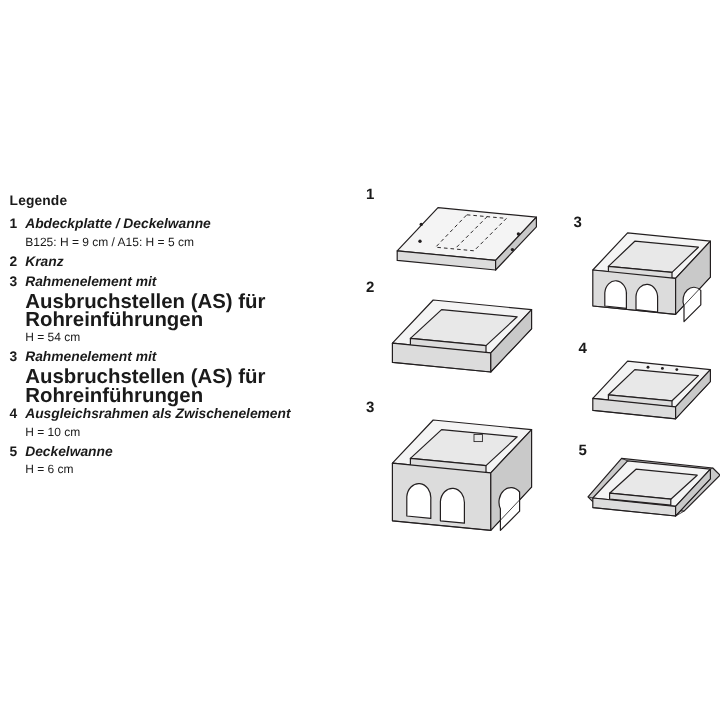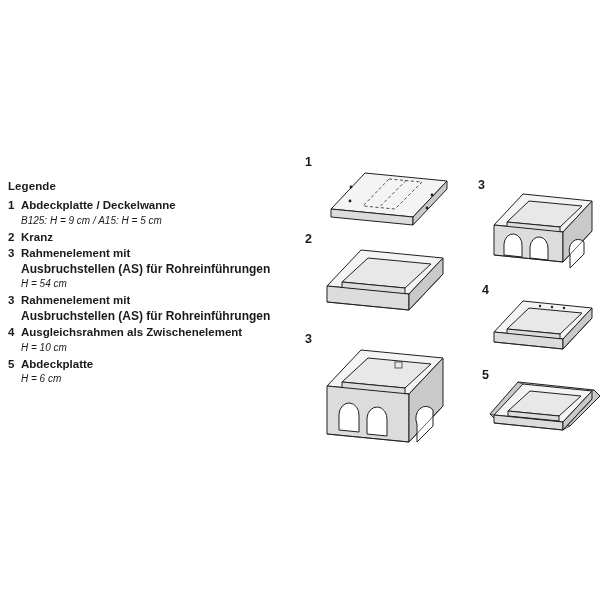--- a/index.html
+++ b/index.html
@@ -13,21 +13,21 @@
     font-family: "Liberation Sans", sans-serif;
     color: #1a1a1a;
     position: relative;
     overflow: hidden;
   }
 
   
   #legend {
     position: absolute;
     left: 8px;
-    top: 180px;
+    top: 162px;
     width: 270px;
   }
   .legend-title {
     font-size: 11.5px;
     font-weight: bold;
     margin-bottom: 6px;
     letter-spacing: .1px;
   }
   .legend-entry {
     margin-bottom: 1px;
@@ -37,35 +37,35 @@
     font-weight: bold;
     line-height: 15.5px;
     display: flex;
     gap: 5px;
   }
   .legend-num {
     min-width: 8px;
   }
   .legend-label-wrap {
     display: block;
+    font-style: italic;
   }
   .legend-line2 {
-    font-size: 12px;
+    font-size: 17px;
     font-weight: bold;
     line-height: 15.5px;
     padding-left: 13px;
   }
   .legend-sub {
     font-size: 10px;
     font-weight: normal;
     line-height: 14px;
     padding-left: 13px;
     color: #1a1a1a;
     margin-bottom: 2px;
-    font-style: italic;
   }
 
   
   .figure {
     position: absolute;
   }
   .fig-num {
     position: absolute;
     font-size: 12.5px;
     font-weight: bold;
@@ -123,21 +123,21 @@
     <div class="legend-main">
       <span class="legend-num">4</span>
       <span class="legend-label-wrap">Ausgleichsrahmen als Zwischenelement</span>
     </div>
     <div class="legend-sub">H = 10 cm</div>
   </div>
 
   <div class="legend-entry">
     <div class="legend-main">
       <span class="legend-num">5</span>
-      <span class="legend-label-wrap">Abdeckplatte</span>
+      <span class="legend-label-wrap">Deckelwanne</span>
     </div>
     <div class="legend-sub">H = 6 cm</div>
   </div>
 </div>
 
 <div class="figure" style="left:305px; top:155px;">
   <div class="fig-num" style="left:0px; top:0px;">1</div>
   <svg width="130" height="80" viewBox="0 0 130 80" style="position:absolute; left:22px; top:12px;">
 
     <polygon class="fill-top" points="38,6 120,14 86,50 4,42"></polygon>

